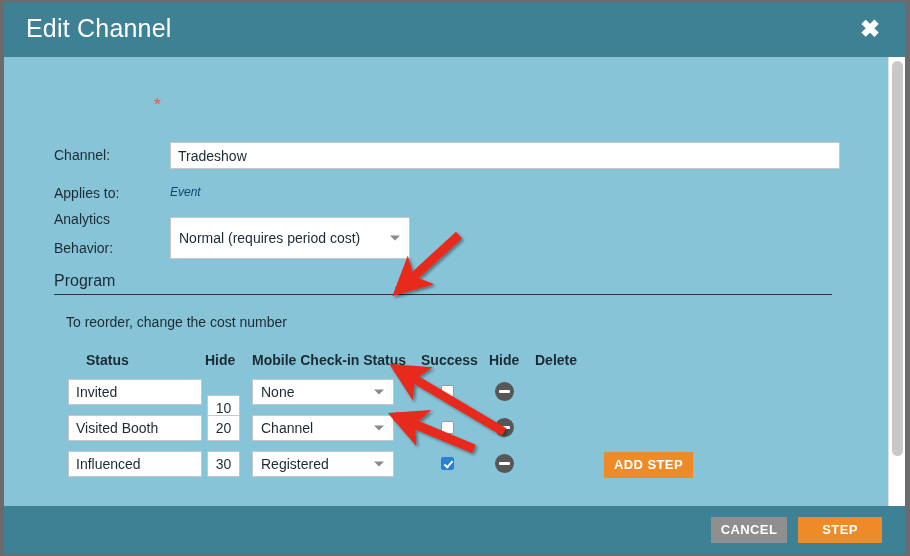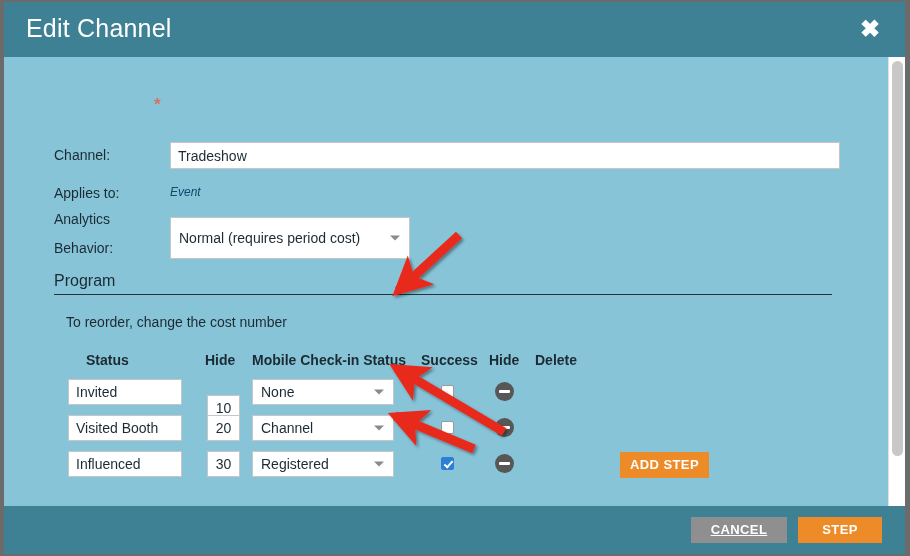--- a/index.html
+++ b/index.html
@@ -181,21 +181,21 @@
     position: absolute;
     font-size: 14px;
     font-weight: bold;
     color: #1c2b33;
     top: 295px;
   }
   
   .row-status {
     position: absolute;
     left: 64px;
-    width: 114px;
+    width: 134px;
     height: 26px;
   }
   .row-step {
     position: absolute;
     left: 203px;
     width: 33px;
     height: 26px;
     text-align: center;
     padding: 0;
   }
@@ -245,21 +245,21 @@
     position: absolute;
     left: 4px;
     top: 8px;
     width: 11px;
     height: 3px;
     background: #ffffff;
     border-radius: 1px;
   }
   .add-step-btn {
     position: absolute;
-    left: 616px;
+    left: 600px;
     top: 395px;
     width: 89px;
     height: 26px;
     background: #ed8b28;
     color: #ffffff;
     font-size: 13px;
     font-weight: bold;
     letter-spacing: .4px;
     text-align: center;
     line-height: 26px;
@@ -283,23 +283,22 @@
     text-align: center;
     color: #ffffff;
     font-size: 13px;
     font-weight: bold;
     letter-spacing: .4px;
     cursor: pointer;
     user-select: none;
   }
   #cancel-button {
     right: 118px;
-    width: 96px;
+    width: 76px;
     background: #8f8f8f;
-    text-decoration: underline;
   }
   #save-button {
     right: 23px;
     width: 84px;
     background: #ed8b28;
   }
   
   .anno-layer {
     position: absolute;
     left: 0; top: 0;

